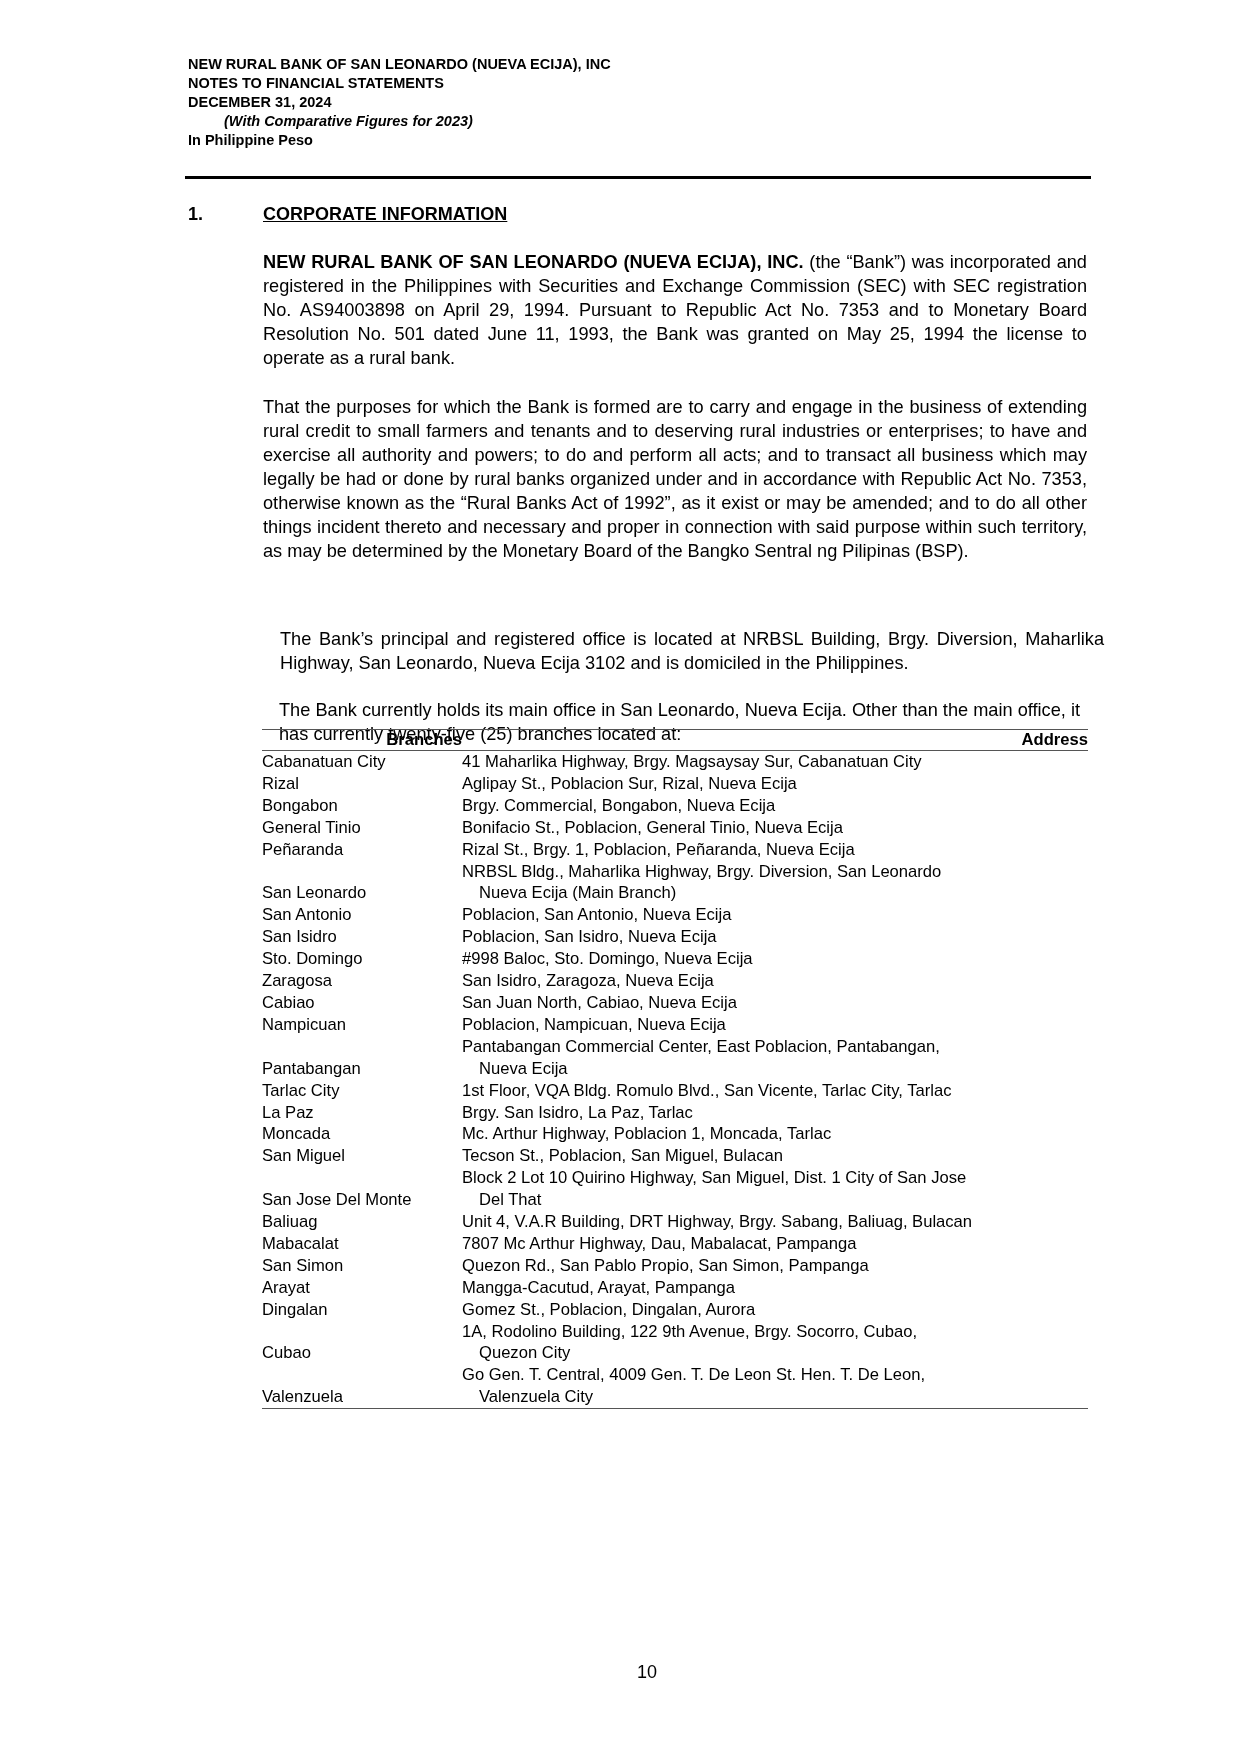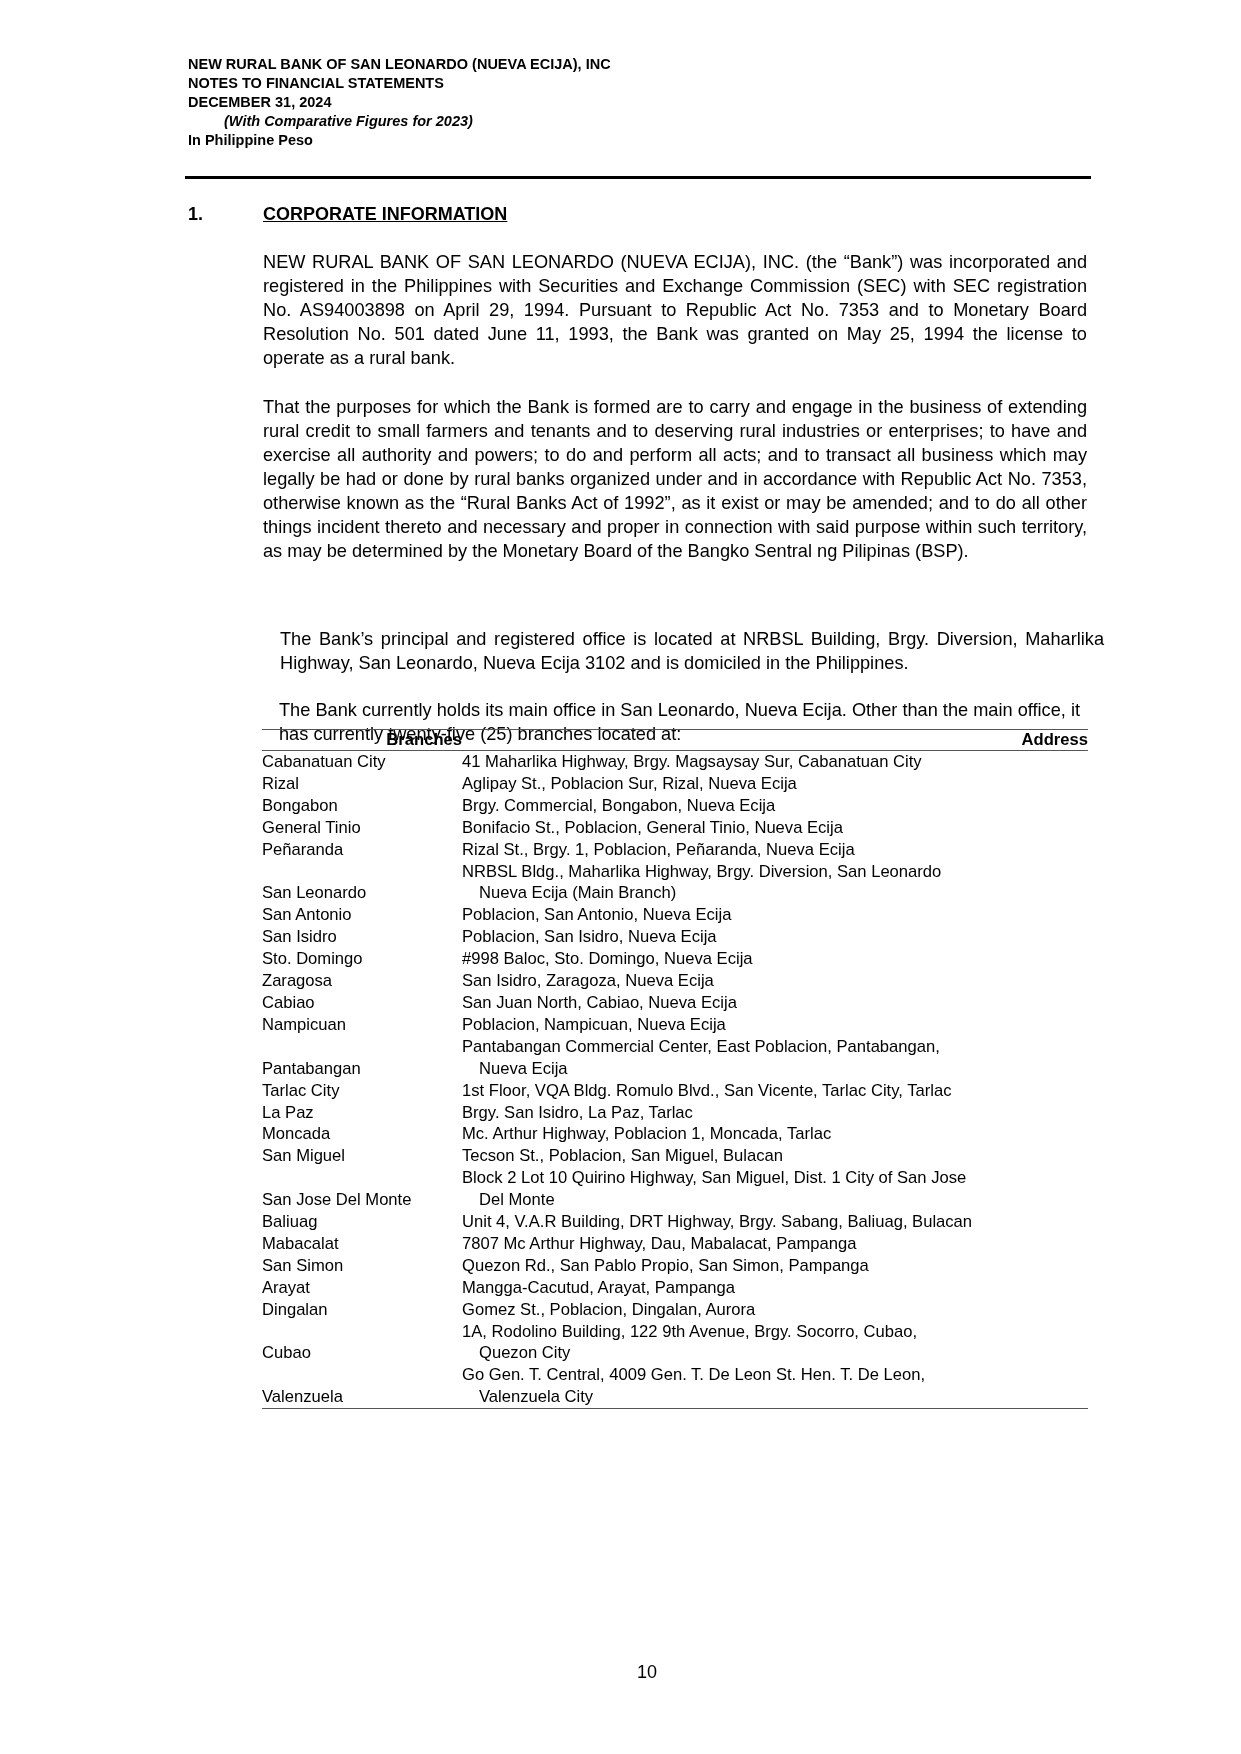--- a/index.html
+++ b/index.html
@@ -21,21 +21,21 @@
       font-size: 18px; font-weight: bold; line-height: 24px;
     }
     .section-title {
       position: absolute; left: 263px; top: 202px;
       font-size: 18px; font-weight: bold; line-height: 24px; text-decoration: underline;
     }
     .para {
       position: absolute; left: 263px; width: 824px;
       font-size: 18.2px; line-height: 24px; text-align: justify;
     }
-    .para b { font-weight: normal; }
+    .para b { font-weight: bold; }
     #p1 { top: 250px; }
     #p2 { top: 395px; }
     #p3 { top: 610px; }
     #p4 { top: 682px; text-align: left; }
 
     .branch-table {
       position: absolute; left: 262px; top: 729px; width: 826px;
       border-collapse: collapse; font-size: 16.6px;
     }
     .branch-table thead th {
@@ -190,21 +190,21 @@
       <tr>
         <td class="branch">San Miguel</td>
         <td>
           <span class="addr-line">Tecson St., Poblacion, San Miguel, Bulacan</span>
         </td>
       </tr>
       <tr>
         <td class="branch">San Jose Del Monte</td>
         <td>
           <span class="addr-line">Block 2 Lot 10 Quirino Highway, San Miguel, Dist. 1 City of San Jose</span>
-          <span class="addr-line addr-cont">Del Monte</span>
+          <span class="addr-line addr-cont">Del That</span>
         </td>
       </tr>
       <tr>
         <td class="branch">Baliuag</td>
         <td>
           <span class="addr-line">Unit 4, V.A.R Building, DRT Highway, Brgy. Sabang, Baliuag, Bulacan</span>
         </td>
       </tr>
       <tr>
         <td class="branch">Mabacalat</td>

